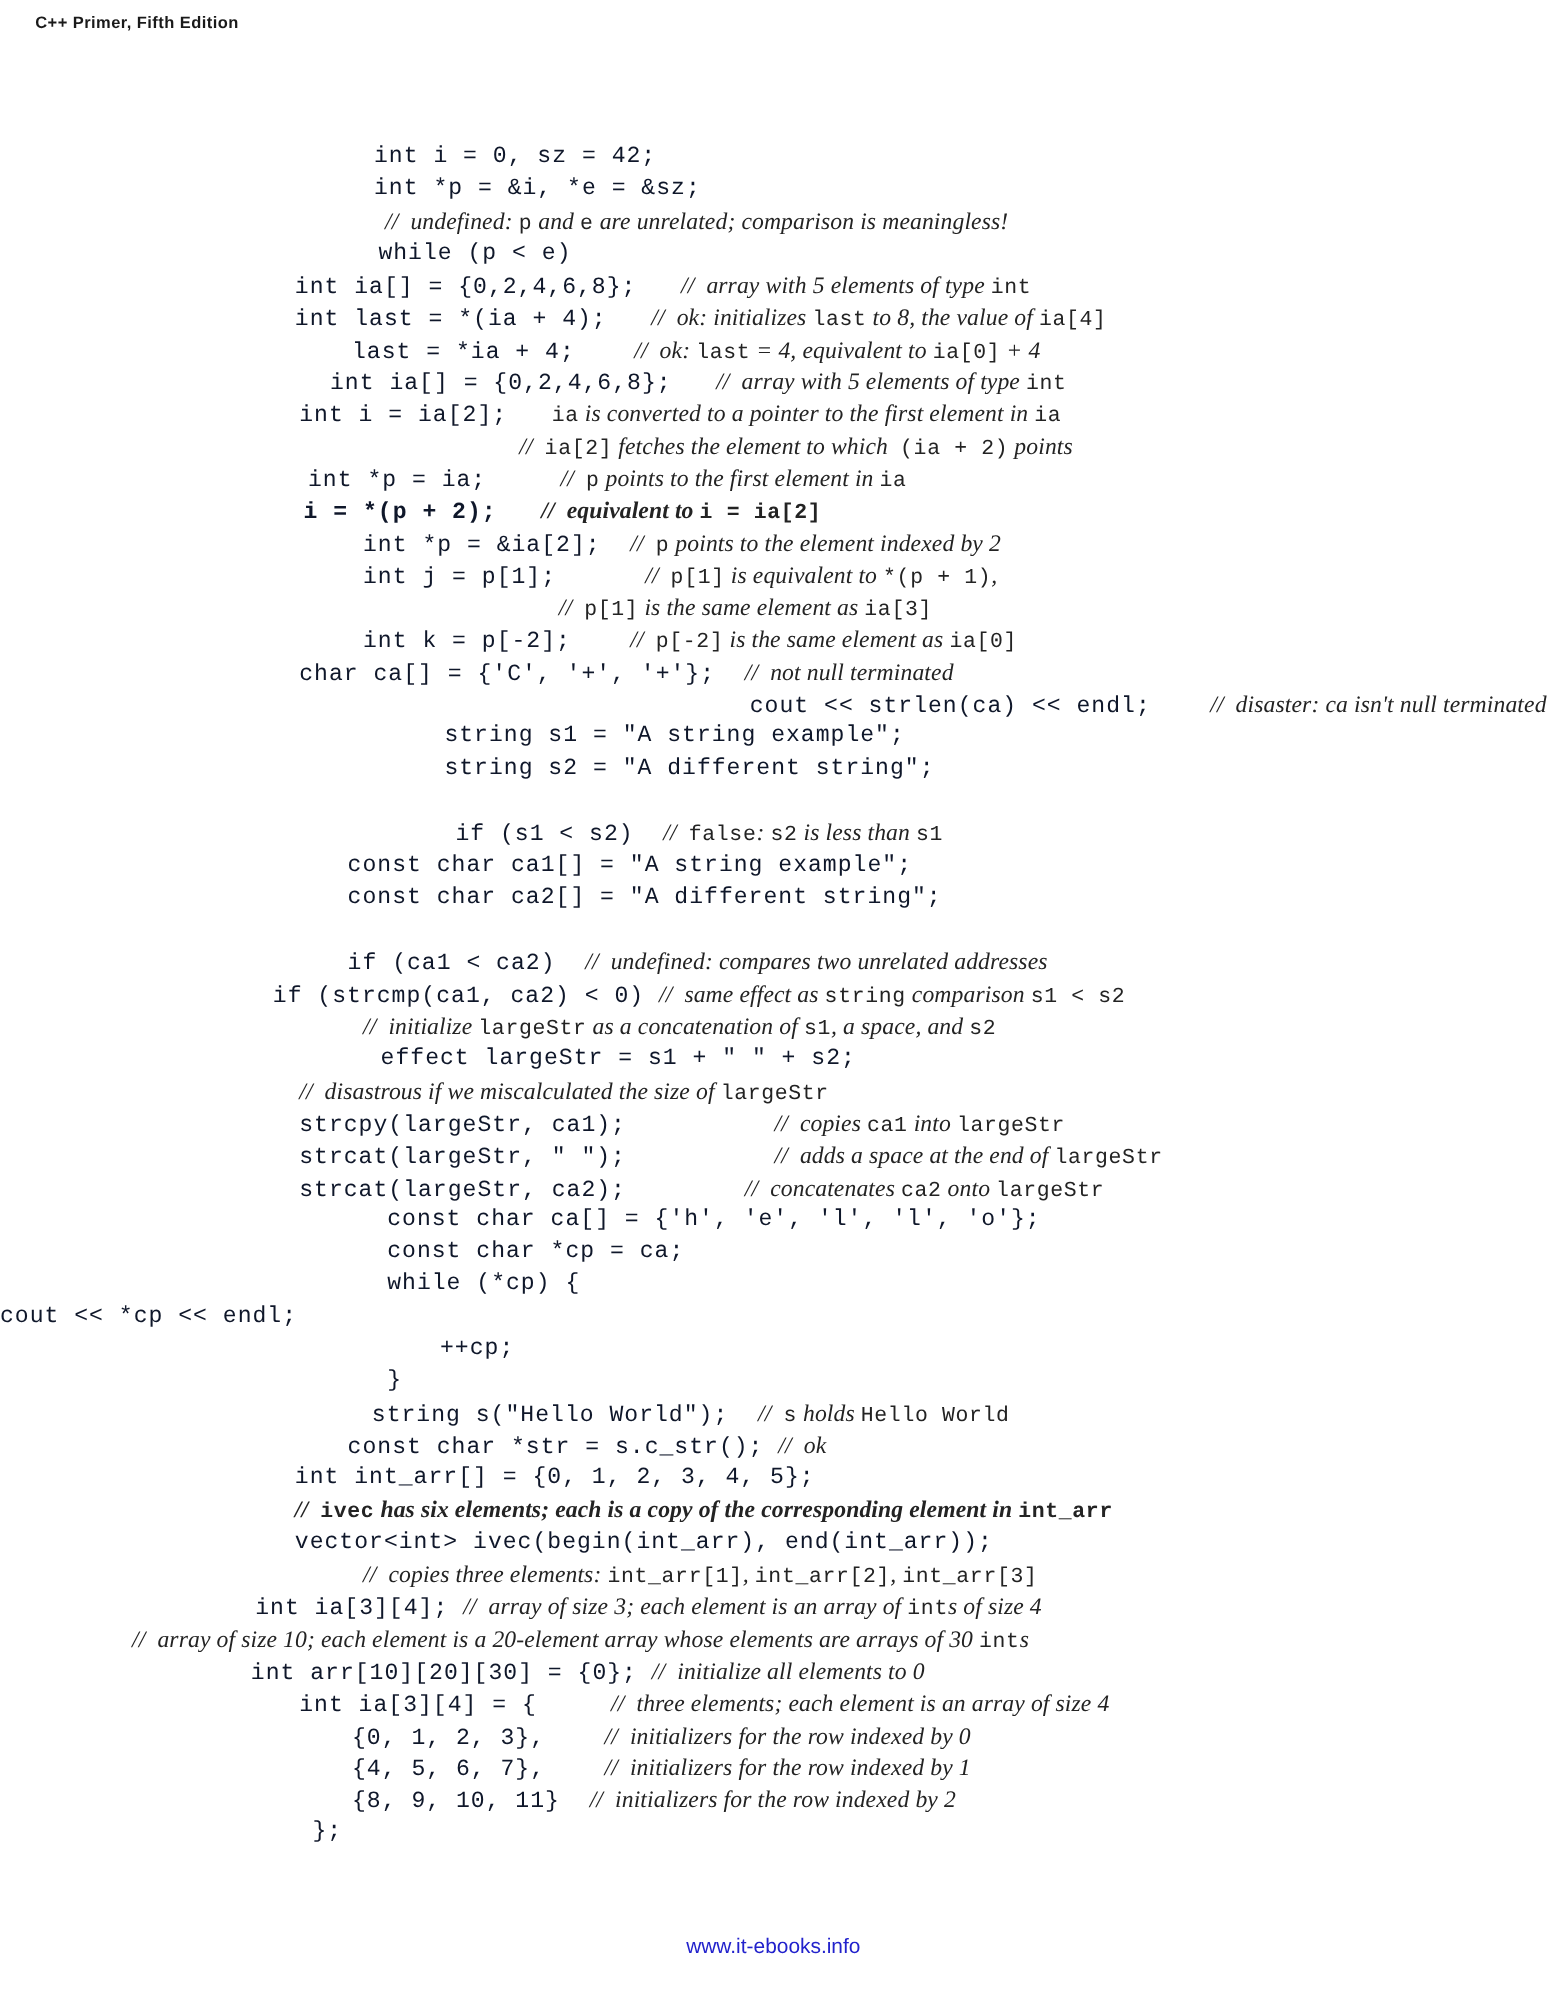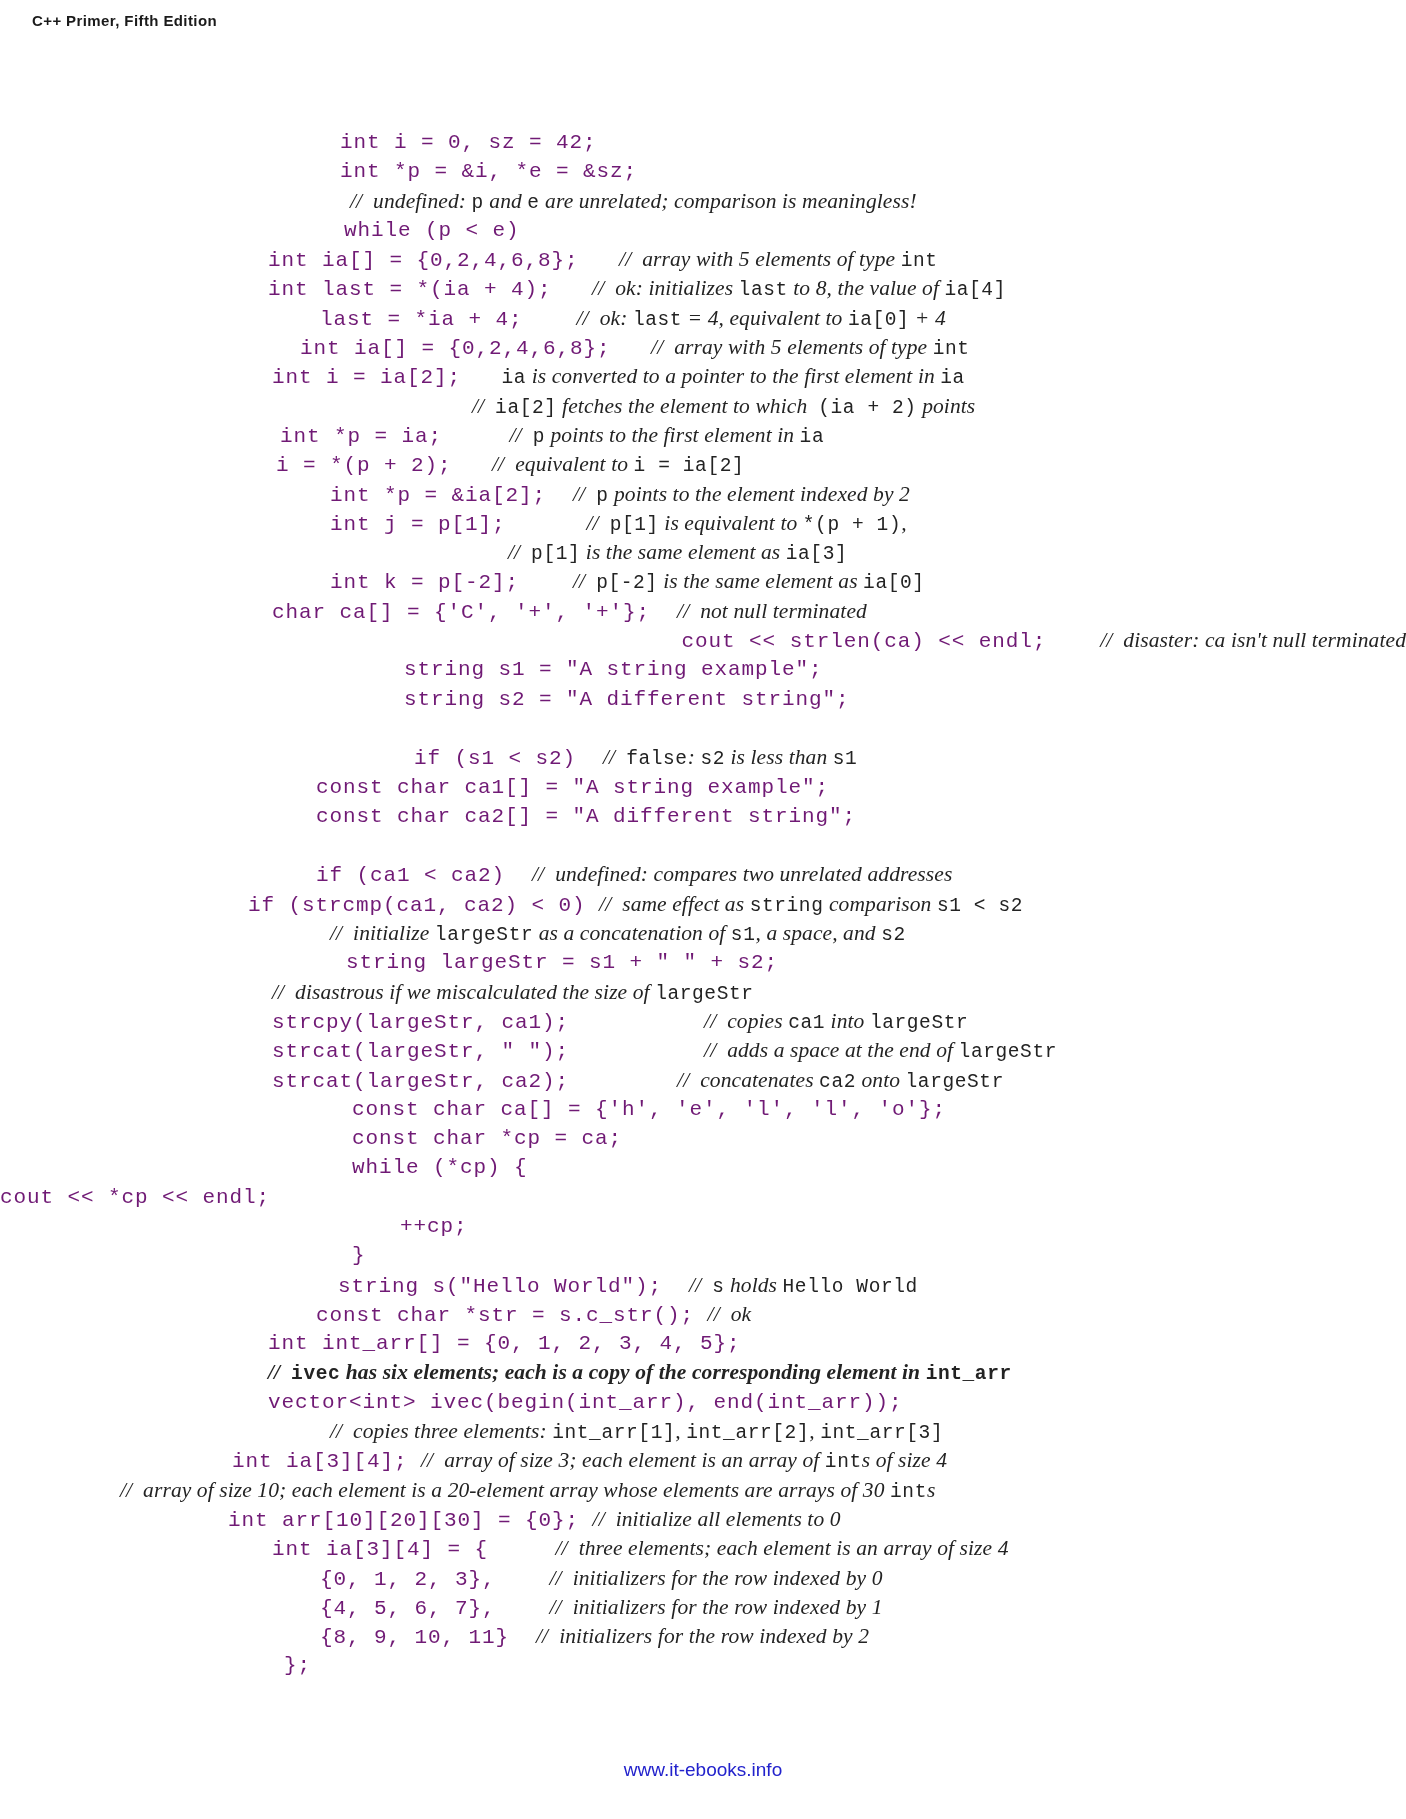--- a/index.html
+++ b/index.html
@@ -43,21 +43,21 @@
     line-height: 29.3px;
     height: 29.3px;
     color: #232323;
   }
 
   
   .cd {
     font-family: "Liberation Mono", "DejaVu Sans Mono", monospace;
     font-size: 21px;
     letter-spacing: 0.9px;
-    color: #701a75;
+    color: #0f172a;
     vertical-align: baseline;
   }
 
   
   .cm {
     font-family: "Liberation Serif", "DejaVu Serif", serif;
     font-style: italic;
     font-size: 21.5px;
     letter-spacing: 0.1px;
     color: #232323;
@@ -97,38 +97,38 @@
     <div class="code-line" style="padding-left: 340px;"><span class="cd">int *p = &amp;i, *e = &amp;sz;</span></div>
     <div class="code-line" style="padding-left: 350px;"><span class="cm">//  undefined: </span><span class="cm-code">p</span><span class="cm"> and </span><span class="cm-code">e</span><span class="cm"> are unrelated; comparison is meaningless!</span></div>
     <div class="code-line" style="padding-left: 344px;"><span class="cd">while (p &lt; e)</span></div>
     <div class="code-line" style="padding-left: 268px;"><span class="cd">int ia[] = {0,2,4,6,8};   </span><span class="cm">//  array with 5 elements of type </span><span class="cm-code">int</span></div>
     <div class="code-line" style="padding-left: 268px;"><span class="cd">int last = *(ia + 4);   </span><span class="cm">//  ok: initializes </span><span class="cm-code">last</span><span class="cm"> to 8, the value of </span><span class="cm-code">ia[4]</span></div>
     <div class="code-line" style="padding-left: 320px;"><span class="cd">last = *ia + 4;    </span><span class="cm">//  ok: </span><span class="cm-code">last</span><span class="cm"> = 4, equivalent to </span><span class="cm-code">ia[0]</span><span class="cm"> + 4</span></div>
     <div class="code-line" style="padding-left: 300px;"><span class="cd">int ia[] = {0,2,4,6,8};   </span><span class="cm">//  array with 5 elements of type </span><span class="cm-code">int</span></div>
     <div class="code-line" style="padding-left: 272px;"><span class="cd">int i = ia[2];   </span><span class="cm-code">ia</span><span class="cm"> is converted to a pointer to the first element in </span><span class="cm-code">ia</span></div>
     <div class="code-line" style="padding-left: 472px;"><span class="cm">//  </span><span class="cm-code">ia[2]</span><span class="cm"> fetches the element to which  </span><span class="cm-code">(ia + 2)</span><span class="cm"> points</span></div>
     <div class="code-line" style="padding-left: 280px;"><span class="cd">int *p = ia;     </span><span class="cm">//  </span><span class="cm-code">p</span><span class="cm"> points to the first element in </span><span class="cm-code">ia</span></div>
-    <div class="code-line" style="padding-left: 276px;"><span class="cd">i = *(p + 2);   </span><span class="cm">//  equivalent to </span><span class="cm-code">i = ia[2]</span></div>
+    <div class="code-line" style="padding-left: 276px; font-weight: bold;"><span class="cd">i = *(p + 2);   </span><span class="cm">//  equivalent to </span><span class="cm-code">i = ia[2]</span></div>
     <div class="code-line" style="padding-left: 330px;"><span class="cd">int *p = &amp;ia[2];  </span><span class="cm">//  </span><span class="cm-code">p</span><span class="cm"> points to the element indexed by 2</span></div>
     <div class="code-line" style="padding-left: 330px;"><span class="cd">int j = p[1];      </span><span class="cm">//  </span><span class="cm-code">p[1]</span><span class="cm"> is equivalent to </span><span class="cm-code">*(p + 1)</span><span class="cm">,</span></div>
     <div class="code-line" style="padding-left: 508px;"><span class="cm">//  </span><span class="cm-code">p[1]</span><span class="cm"> is the same element as </span><span class="cm-code">ia[3]</span></div>
     <div class="code-line" style="padding-left: 330px;"><span class="cd">int k = p[-2];    </span><span class="cm">//  </span><span class="cm-code">p[-2]</span><span class="cm"> is the same element as </span><span class="cm-code">ia[0]</span></div>
     <div class="code-line" style="padding-left: 272px;"><span class="cd">char ca[] = {'C', '+', '+'};  </span><span class="cm">//  not null terminated</span></div>
     <div class="code-line" style="padding-left: 272px; text-align: right;"><span class="cd">cout &lt;&lt; strlen(ca) &lt;&lt; endl;    </span><span class="cm">//  disaster: ca isn't null terminated</span></div>
     <div class="code-line" style="padding-left: 404px;"><span class="cd">string s1 = "A string example";</span></div>
     <div class="code-line" style="padding-left: 404px;"><span class="cd">string s2 = "A different string";</span></div>
     <div class="code-line" style="padding-left: 0px;">&nbsp;</div>
     <div class="code-line" style="padding-left: 414px;"><span class="cd">if (s1 &lt; s2)  </span><span class="cm">//  </span><span class="cm-code">false</span><span class="cm">: </span><span class="cm-code">s2</span><span class="cm"> is less than </span><span class="cm-code">s1</span></div>
     <div class="code-line" style="padding-left: 316px;"><span class="cd">const char ca1[] = "A string example";</span></div>
     <div class="code-line" style="padding-left: 316px;"><span class="cd">const char ca2[] = "A different string";</span></div>
     <div class="code-line" style="padding-left: 0px;">&nbsp;</div>
     <div class="code-line" style="padding-left: 316px;"><span class="cd">if (ca1 &lt; ca2)  </span><span class="cm">//  undefined: compares two unrelated addresses</span></div>
     <div class="code-line" style="padding-left: 248px;"><span class="cd">if (strcmp(ca1, ca2) &lt; 0) </span><span class="cm">//  same effect as </span><span class="cm-code">string</span><span class="cm"> comparison </span><span class="cm-code">s1 &lt; s2</span></div>
     <div class="code-line" style="padding-left: 330px;"><span class="cm">//  initialize </span><span class="cm-code">largeStr</span><span class="cm"> as a concatenation of </span><span class="cm-code">s1</span><span class="cm">, a space, and </span><span class="cm-code">s2</span></div>
-    <div class="code-line" style="padding-left: 346px;"><span class="cd">string largeStr = s1 + " " + s2;</span></div>
+    <div class="code-line" style="padding-left: 346px;"><span class="cd">effect largeStr = s1 + " " + s2;</span></div>
     <div class="code-line" style="padding-left: 272px;"><span class="cm">//  disastrous if we miscalculated the size of </span><span class="cm-code">largeStr</span></div>
     <div class="code-line" style="padding-left: 272px;"><span class="cd">strcpy(largeStr, ca1);          </span><span class="cm">//  copies </span><span class="cm-code">ca1</span><span class="cm"> into </span><span class="cm-code">largeStr</span></div>
     <div class="code-line" style="padding-left: 272px;"><span class="cd">strcat(largeStr, " ");          </span><span class="cm">//  adds a space at the end of </span><span class="cm-code">largeStr</span></div>
     <div class="code-line" style="padding-left: 272px;"><span class="cd">strcat(largeStr, ca2);        </span><span class="cm">//  concatenates </span><span class="cm-code">ca2</span><span class="cm"> onto </span><span class="cm-code">largeStr</span></div>
     <div class="code-line" style="padding-left: 352px;"><span class="cd">const char ca[] = {'h', 'e', 'l', 'l', 'o'};</span></div>
     <div class="code-line" style="padding-left: 352px;"><span class="cd">const char *cp = ca;</span></div>
     <div class="code-line" style="padding-left: 352px;"><span class="cd">while (*cp) {</span></div>
     <div class="code-line" style=""><span class="cd">cout &lt;&lt; *cp &lt;&lt; endl;</span></div>
     <div class="code-line" style="padding-left: 400px;"><span class="cd">++cp;</span></div>
     <div class="code-line" style="padding-left: 352px;"><span class="cd">}</span></div>

